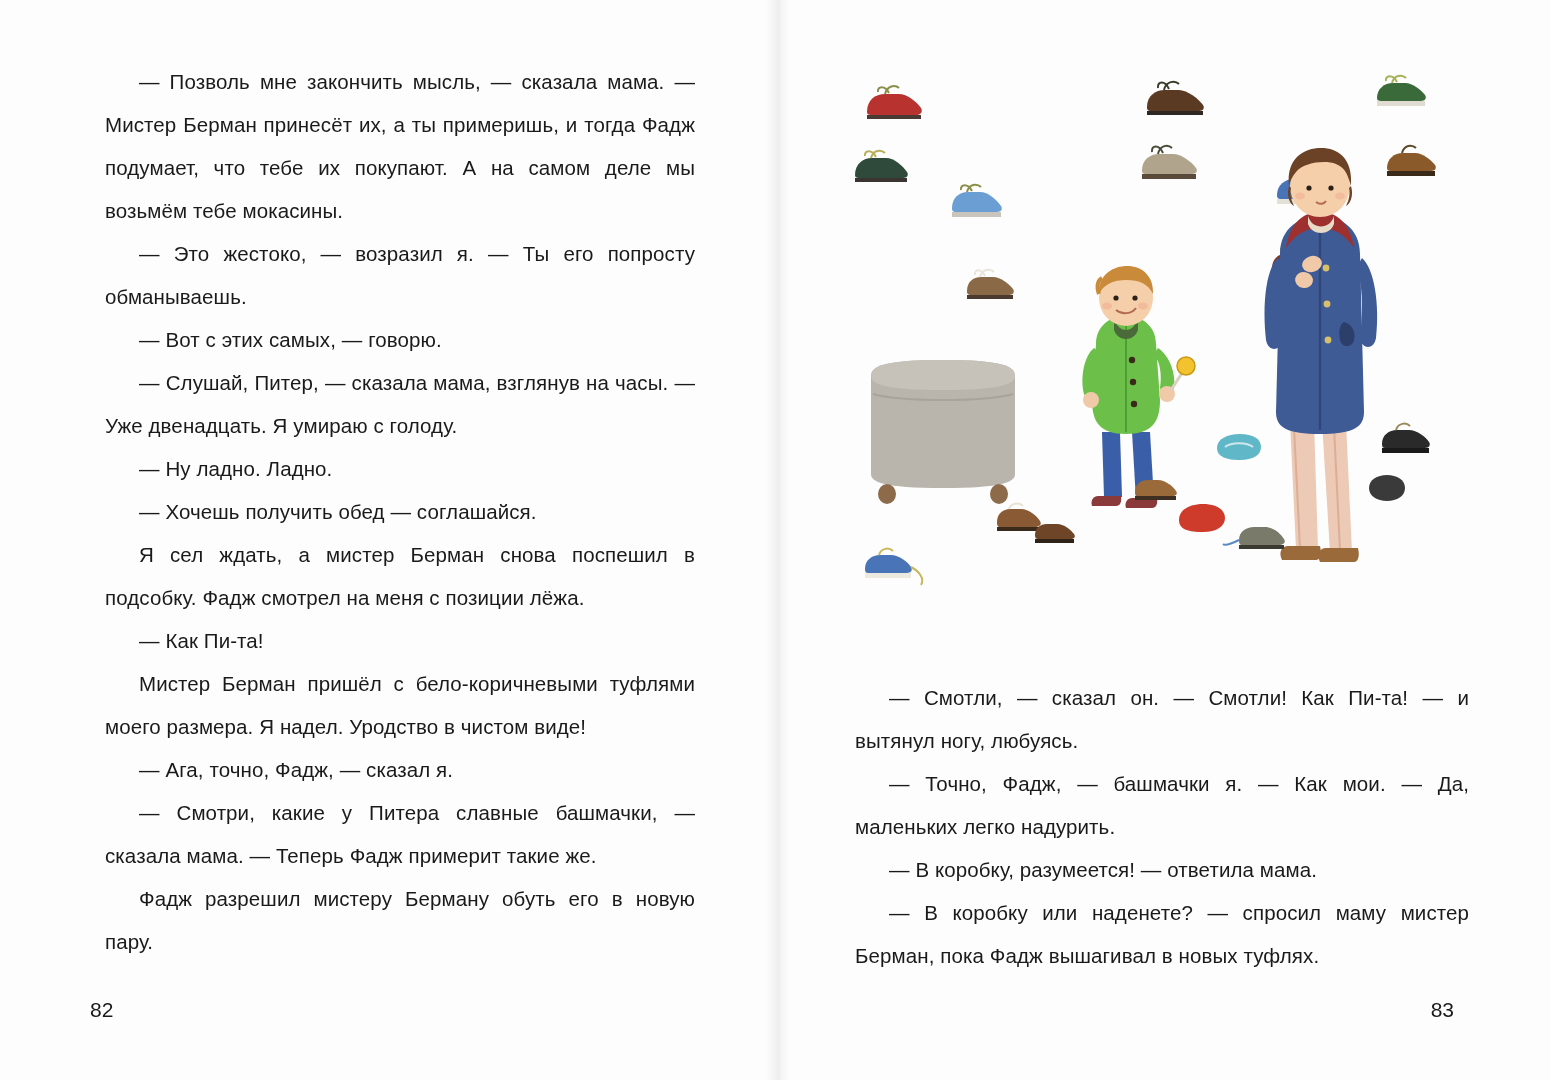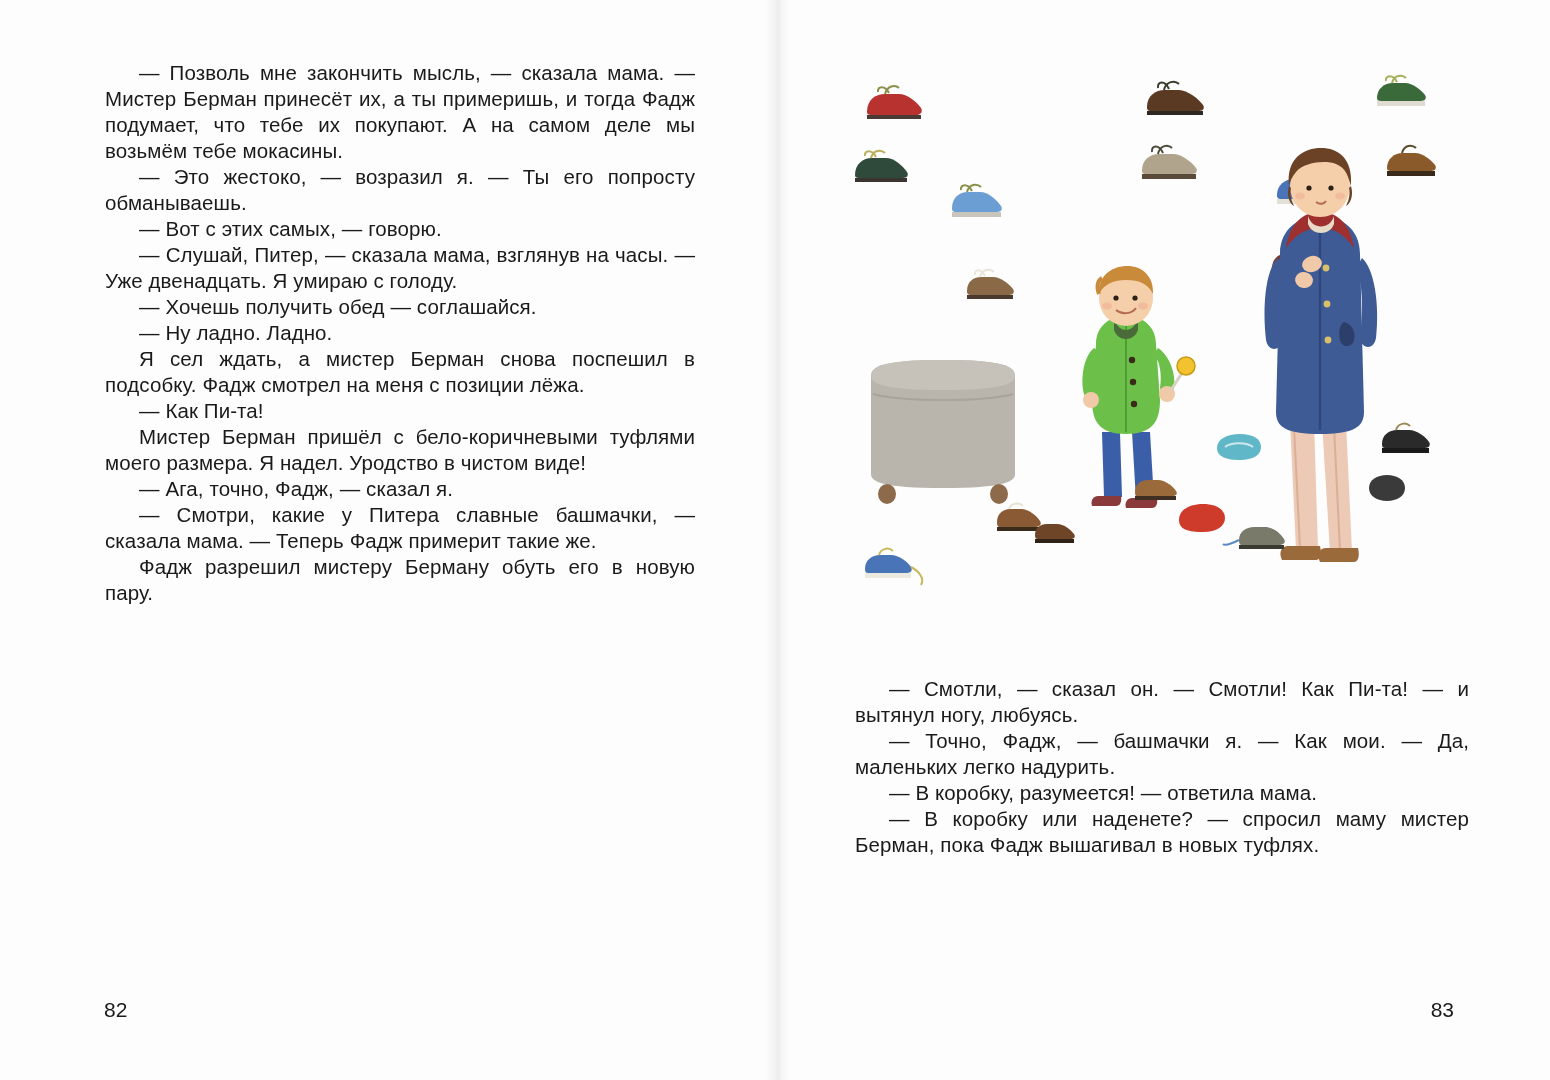--- a/index.html
+++ b/index.html
@@ -36,37 +36,37 @@
     height: 1080px;
     box-sizing: border-box;
   }
   .page-left   { padding: 60px 80px 0 105px; }
   .page-right  { padding: 60px 81px 0 80px; }
 
   .text-col p {
     margin: 0;
     font-family: "Liberation Sans", sans-serif;
     font-size: 20.5px;
-    line-height: 26px;
+    line-height: 43px;
     color: #1a1a1a;
     text-align: justify;
     text-indent: 34px;
     letter-spacing: 0.1px;
     -webkit-hyphens: none;
     hyphens: none;
   }
 
   .folio {
     position: absolute;
     bottom: 58px;
     font-family: "Liberation Sans", sans-serif;
     font-size: 21px;
     color: #1a1a1a;
   }
-  .folio-left  { left: 104px; }
+  .folio-left  { left: 90px; }
   .folio-right { right: 96px; }
 
   
   .illus {
     position: relative;
     width: 600px;
     height: 600px;
     margin: -6px 0 22px -10px;
   }
   .illus svg { display: block; }
@@ -79,22 +79,22 @@
 <body>
 
 <div class="spread">
 
   <div class="page page-left">
     <div class="text-col">
       <p>— Позволь мне закончить мысль, — сказала мама. — Мистер Берман принесёт их, а ты примеришь, и тогда Фадж подумает, что тебе их покупают. А на самом деле мы возьмём тебе мокасины.</p>
       <p>— Это жестоко, — возразил я. — Ты его попросту обманываешь.</p>
       <p>— Вот с этих самых, — говорю.</p>
       <p>— Слушай, Питер, — сказала мама, взглянув на часы. — Уже двенадцать. Я умираю с голоду.</p>
+      <p>— Ну ладно. Ладно.</p>
       <p>— Хочешь получить обед — соглашайся.</p>
-      <p>— Ну ладно. Ладно.</p>
       <p>Я сел ждать, а мистер Берман снова поспешил в подсобку. Фадж смотрел на меня с позиции лёжа.</p>
       <p>— Как Пи-та!</p>
       <p>Мистер Берман пришёл с бело-коричневыми туфлями моего размера. Я надел. Уродство в чистом виде!</p>
       <p>— Ага, точно, Фадж, — сказал я.</p>
       <p>— Смотри, какие у Питера славные башмачки, — сказала мама. — Теперь Фадж примерит такие же.</p>
       <p>Фадж разрешил мистеру Берману обуть его в новую пару.</p>
     </div>
     <div class="folio folio-left">82</div>
   </div>
 

